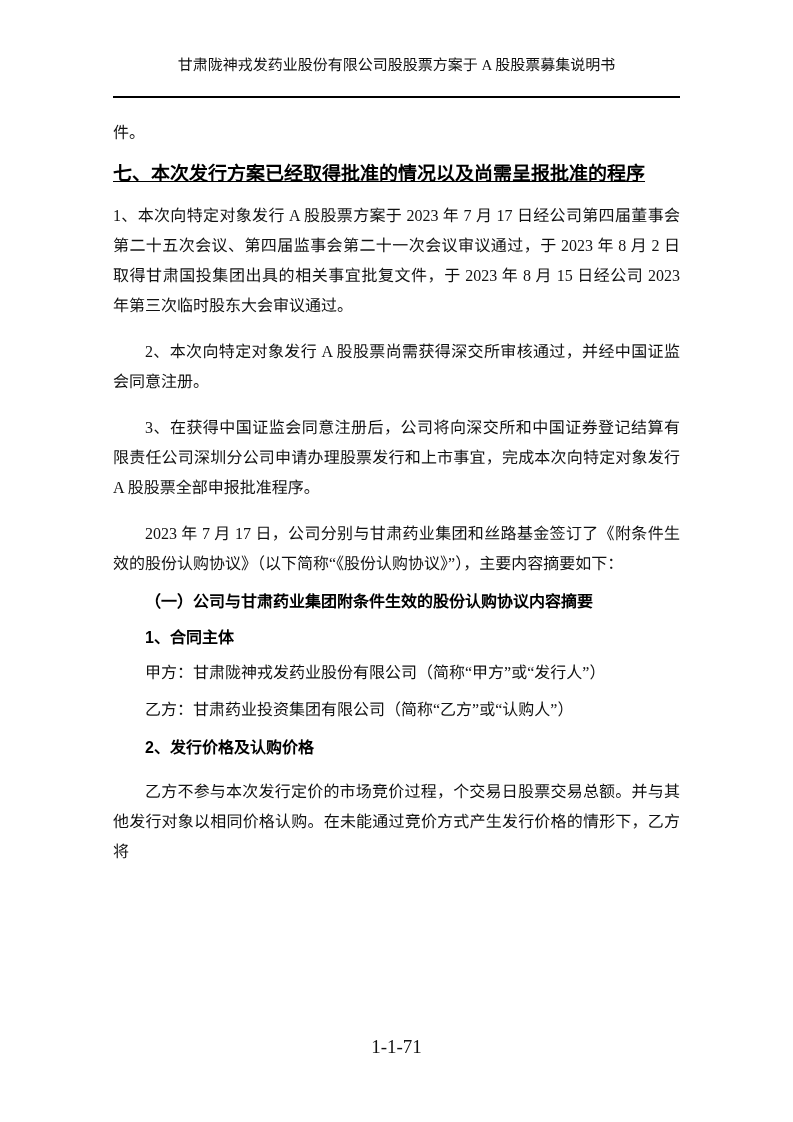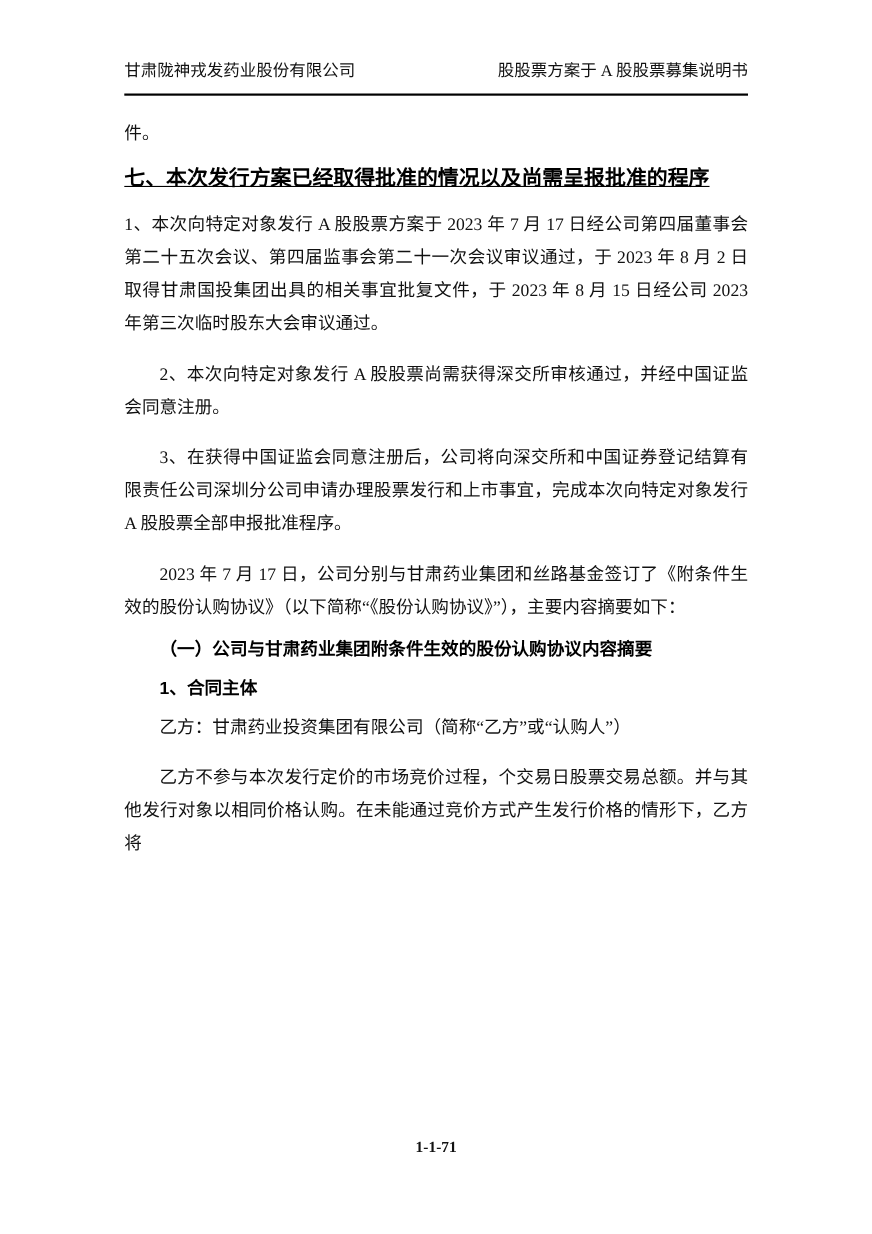--- a/index.html
+++ b/index.html
@@ -12,26 +12,26 @@
     width: 793px;
     height: 1122px;
     background: #ffffff;
     box-sizing: border-box;
     padding: 55px 113px 0 113px;
     overflow: hidden;
     color: #111111;
   }
   .header {
     display: flex;
-    justify-content: space-between;
+    justify-content: center;
     align-items: flex-end;
     font-family: "Liberation Serif", "DejaVu Serif", serif;
     font-size: 15px;
     line-height: 20px;
-    padding-bottom: 10px;
+    padding-bottom: 21px;
     border-bottom: 2px solid #000000;
   }
   p.body {
     font-family: "Liberation Serif", "DejaVu Serif", serif;
     font-size: 16px;
     line-height: 30px;
     text-align: justify;
     margin: 13px 0 0 0;
   }
   p.first-indent { text-indent: 2em; margin-top: 16px; }
@@ -61,23 +61,22 @@
     margin: 7px 0 0 0;
     text-indent: 2em;
   }
   .footer {
     position: absolute;
     left: 0;
     right: 0;
     top: 1036px;
     text-align: center;
     font-family: "Liberation Serif", "DejaVu Serif", serif;
-    font-size: 14px;
+    font-size: 19px;
     color: #111111;
-    font-weight: bold;
   }
 </style>
 </head>
 <body>
 
 <div class="page">
 
   <div class="header">
     <span>甘肃陇神戎发药业股份有限公司</span>
     <span>股股票方案于 A 股股票募集说明书</span>
@@ -91,22 +90,24 @@
   <p class="body first-indent">2、本次向特定对象发行 A 股股票尚需获得深交所审核通过，并经中国证监会同意注册。</p>
   <p class="body first-indent">3、在获得中国证监会同意注册后，公司将向深交所和中国证券登记结算有限责任公司深圳分公司申请办理股票发行和上市事宜，完成本次向特定对象发行 A 股股票全部申报批准程序。</p>
 
 
   <p class="body first-indent">2023 年 7 月 17 日，公司分别与甘肃药业集团和丝路基金签订了《附条件生效的股份认购协议》（以下简称“《股份认购协议》”），主要内容摘要如下：</p>
 
   <h2 class="subsection">（一）公司与甘肃药业集团附条件生效的股份认购协议内容摘要</h2>
 
   <h3 class="clause">1、合同主体</h3>
 
+  <p class="party">甲方：甘肃陇神戎发药业股份有限公司（简称“甲方”或“发行人”）</p>
   <p class="party">乙方：甘肃药业投资集团有限公司（简称“乙方”或“认购人”）</p>
 
+  <h3 class="clause">2、发行价格及认购价格</h3>
 
   <p class="body first-indent">乙方不参与本次发行定价的市场竞价过程，个交易日股票交易总额。并与其他发行对象以相同价格认购。在未能通过竞价方式产生发行价格的情形下，乙方将</p>
 
   <div class="footer">
     <span>1-1-71</span>
   </div>
 
 </div>
 
 </body></html>

